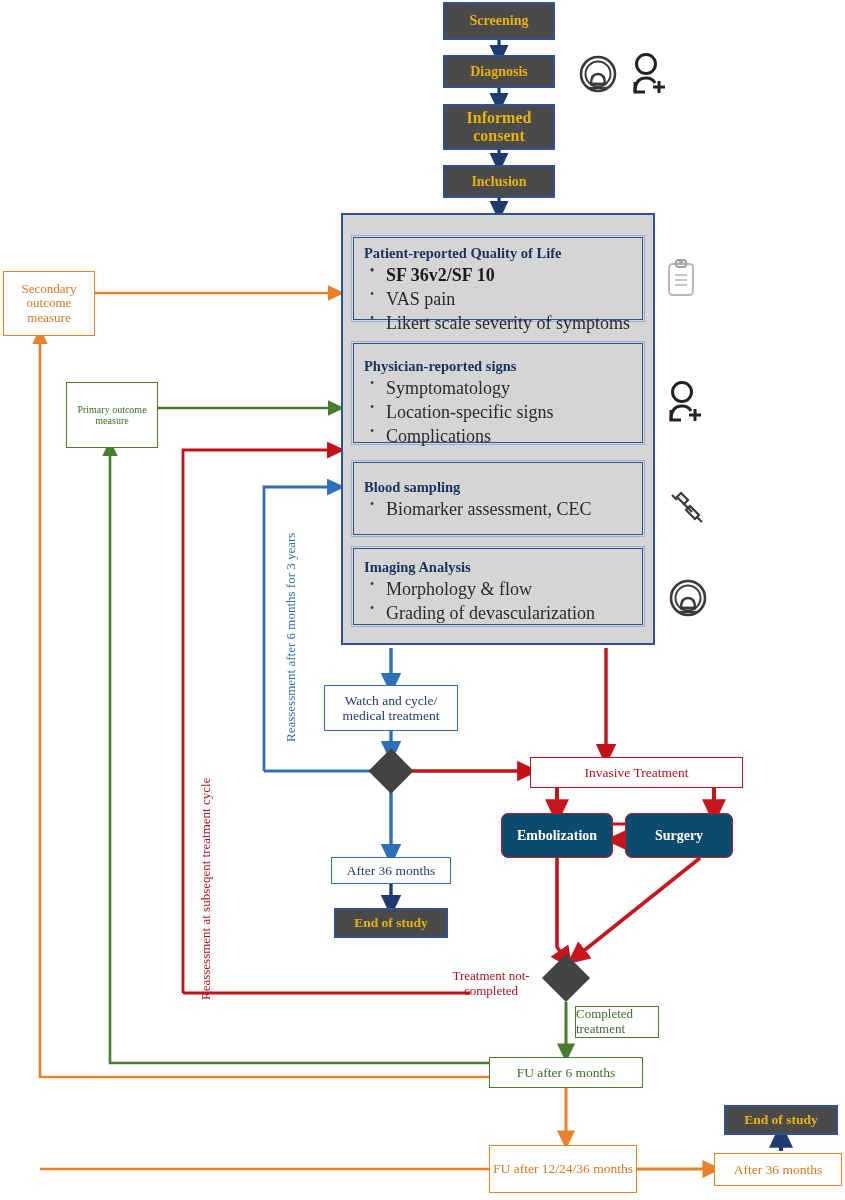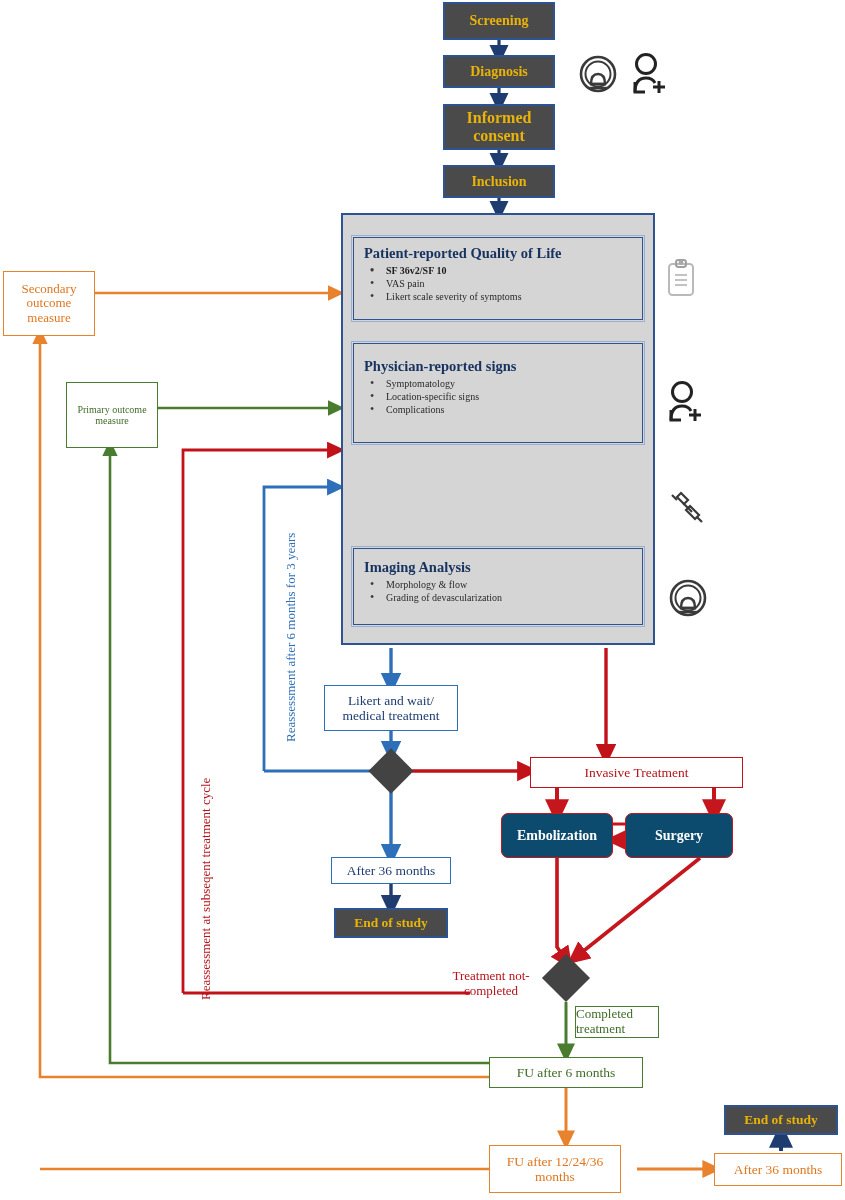--- a/index.html
+++ b/index.html
@@ -16,21 +16,21 @@
   
   .blueline{background:#ffffff;border:1.6px solid #2e6fba;color:#1f3c70;}
 
   
   .panel{position:absolute;box-sizing:border-box;background:#d5d5d5;
          border:2px solid #2e5395;}
   .subpanel{position:absolute;box-sizing:border-box;background:#d5d5d5;
             border:1.6px solid #2e5395;outline:1px solid #9bb0d0;outline-offset:1px;}
   .sp-title{color:#17325f;font-weight:bold;font-size:14.5px;margin:0 0 2px 0;}
   .sp-list{margin:0;padding:0;list-style:none;}
-  .sp-list li{color:#2a2a2a;font-size:10px;line-height:1.32;
+  .sp-list li{color:#2a2a2a;font-size:18px;line-height:1.32;
               padding-left:22px;position:relative;}
   .sp-list li:before{content:"\2022";position:absolute;left:6px;top:-1px;
                      color:#3a3a3a;font-size:12px;}
   .sp-list li.b{font-weight:bold;color:#1c1c1c;}
 
   
   .orange{background:#ffffff;border:1.7px solid #e8822c;color:#e0761f;}
   .green{background:#ffffff;border:1.7px solid #4a7c2f;color:#3f6b28;}
   .redline{background:#ffffff;border:1.8px solid #c1121a;color:#b4131b;}
   .redfill{background:#0c4a6e;border:1.5px solid #c4161c;color:#ffffff;
@@ -180,20 +180,26 @@
 
   <div class="subpanel" style="left:353px;top:343px;width:290px;height:100px;padding:14px 10px 7px 10px;">
     <div class="sp-title">Physician-reported signs</div>
     <ul class="sp-list">
       <li>Symptomatology</li>
       <li>Location-specific signs</li>
       <li>Complications</li>
     </ul>
   </div>
 
+  <div class="subpanel" style="left:353px;top:462px;width:290px;height:73px;padding:16px 10px 7px 10px;">
+    <div class="sp-title">Blood sampling</div>
+    <ul class="sp-list">
+      <li>Biomarker assessment, CEC</li>
+    </ul>
+  </div>
 
   <div class="subpanel" style="left:353px;top:548px;width:290px;height:77px;padding:10px 10px 7px 10px;">
     <div class="sp-title">Imaging Analysis</div>
     <ul class="sp-list">
       <li>Morphology &amp; flow</li>
       <li>Grading of devascularization</li>
     </ul>
   </div>
 
   <div class="icon" style="left:665px;top:258px;width:32px;height:40px;">
@@ -250,21 +256,21 @@
 
   <div class="vlbl red" style="left:198px;top:1000px;transform:rotate(-90deg);font-size:13px;">
     <span>Reassessment at subseqent treatment cycle</span>
   </div>
 
   <div class="vlbl blue" style="left:283px;top:742px;transform:rotate(-90deg);font-size:13px;">
     <span>Reassessment after 6 months for 3 years</span>
   </div>
 
   <div class="node blueline" style="left:324px;top:685px;width:134px;height:46px;font-size:13.5px;">
-    <span>Likert and wait/ medical treatment</span>
+    <span>Watch and cycle/ medical treatment</span>
   </div>
 
   <div class="diamond" style="left:375px;top:755px;width:32px;height:32px;"></div>
 
   <div class="node blueline" style="left:331px;top:857px;width:120px;height:27px;font-size:13.5px;">
     <span>After 36 months</span>
   </div>
 
   <div class="node dark" style="left:334px;top:908px;width:114px;height:30px;font-size:13.5px;">
     <span>End of study</span>
@@ -289,21 +295,21 @@
   </div>
 
   <div class="lbl green" style="left:575px;top:1006px;width:82px;font-size:13px;text-align:left;">
     <span>Completed treatment</span>
   </div>
 
   <div class="node green" style="left:489px;top:1057px;width:154px;height:31px;font-size:13.5px;">
     <span>FU after 6 months</span>
   </div>
 
-  <div class="node orange" style="left:489px;top:1145px;width:132px;height:48px;font-size:13.5px;">
+  <div class="node orange" style="left:489px;top:1145px;width:148px;height:48px;font-size:13.5px;">
     <span>FU after 12/24/36 months</span>
   </div>
 
   <div class="node orange" style="left:714px;top:1153px;width:128px;height:33px;font-size:13.5px;">
     <span>After 36 months</span>
   </div>
 
   <div class="node dark" style="left:724px;top:1105px;width:114px;height:30px;font-size:13.5px;">
     <span>End of study</span>
   </div>

